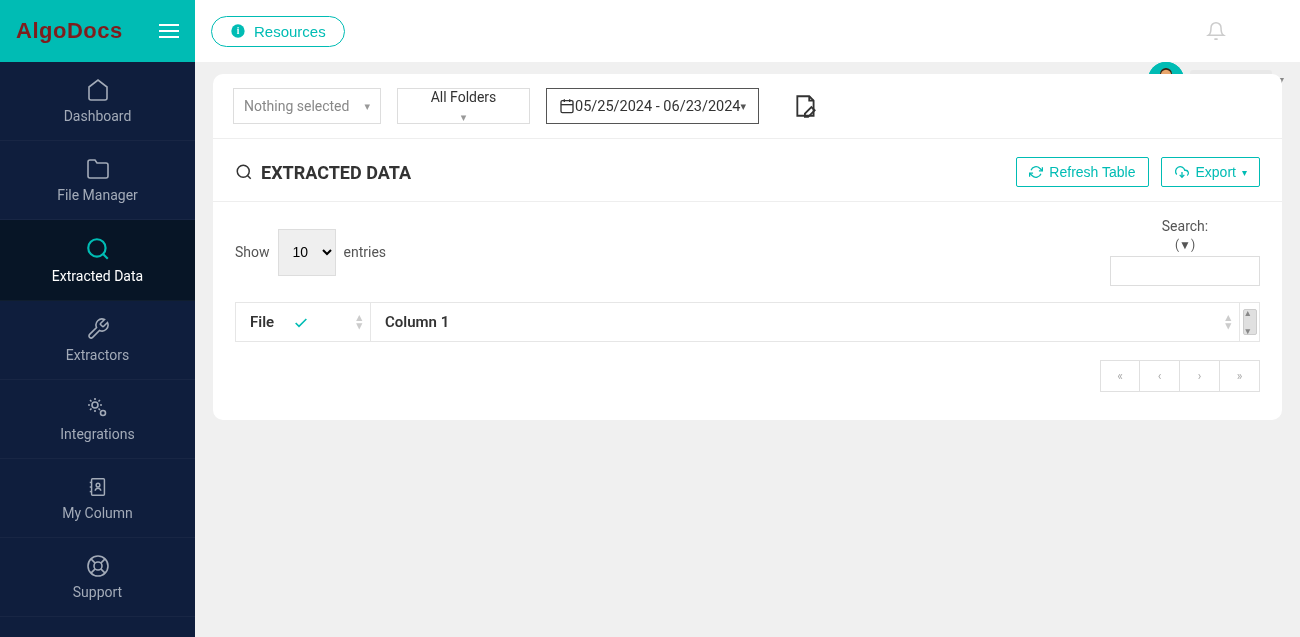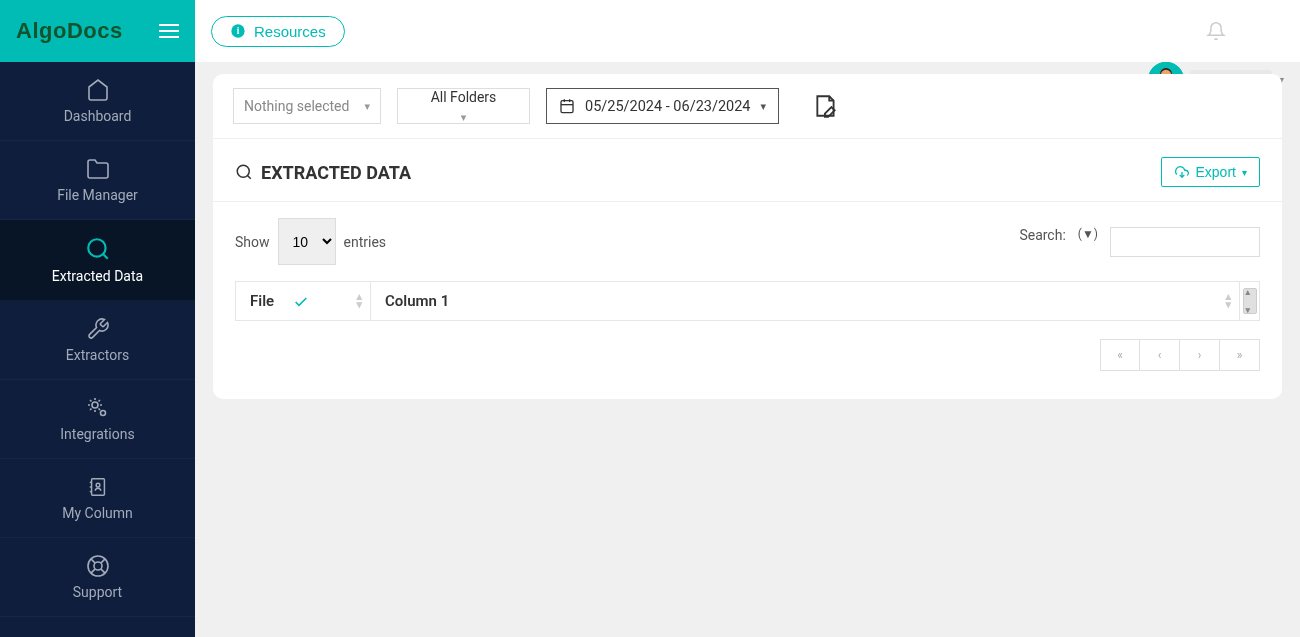--- a/index.html
+++ b/index.html
@@ -1,20 +1,20 @@
 <!DOCTYPE html>
 <html><head>
 <meta charset="utf-8">
 <style>
 * { margin: 0; padding: 0; box-sizing: border-box; }
 body { font-family: -apple-system, BlinkMacSystemFont, "Segoe UI", Roboto, sans-serif; background: #f0f0f0; width: 1300px; height: 637px; overflow: hidden; }
 
 
 .logo-bar { position: absolute; top: 0; left: 0; width: 195px; height: 62px; background: #00bcb4; display: flex; align-items: center; padding: 0 16px; justify-content: space-between; }
-.logo-text { color: #14532d; font-weight: 700; font-size: 22px; letter-spacing: 0.5px; font-family: Arial, sans-serif; }
+.logo-text { color: #7f1d1d; font-weight: 700; font-size: 22px; letter-spacing: 0.5px; font-family: Arial, sans-serif; }
 .hamburger { display: flex; flex-direction: column; gap: 4px; cursor: pointer; }
 .hamburger span { width: 20px; height: 2px; background: #fff; }
 
 
 .top-header { position: absolute; top: 0; left: 195px; right: 0; height: 62px; background: #fff; display: flex; align-items: center; padding: 0 16px; }
 .resources-btn { border: 1px solid #00bcb4; border-radius: 18px; padding: 6px 18px; color: #00bcb4; font-size: 15px; display: inline-flex; align-items: center; gap: 8px; cursor: pointer; background: #fff; }
 .header-right { margin-left: auto; display: flex; align-items: center; gap: 20px; flex-direction: column; }
 .counter-box { border: 1px solid #00bcb4; padding: 8px 30px; color: #555; font-size: 15px; background: #fff; }
 .bell { color: #ccc; }
 .avatar { width: 36px; height: 36px; border-radius: 50%; background: #00bcb4; display: flex; align-items: center; justify-content: center; position: relative; }
@@ -31,31 +31,31 @@
 .sidebar-item.active .sidebar-icon svg { stroke: #00bcb4; }
 
 
 .main { position: absolute; top: 62px; left: 195px; right: 0; bottom: 0; padding: 12px 18px 0 18px; overflow: auto; }
 .panel { background: #fff; border-radius: 10px; padding: 0; }
 
 .filters-row { display: flex; gap: 16px; align-items: center; padding: 14px 20px; border-bottom: 1px solid #eee; }
 .select-box { border: 1px solid #ddd; height: 36px; display: flex; align-items: center; padding: 0 10px; font-size: 14px; color: #888; background: #fff; cursor: pointer; gap: 6px; }
 .select-box.w1 { width: 148px; justify-content: space-between; overflow: hidden; white-space: nowrap; }
 .select-box.w2 { width: 133px; color: #333; justify-content: space-between; flex-direction: column; }
-.date-box { border: 1px solid #555; height: 36px; display: flex; align-items: center; padding: 0 12px; font-size: 14.5px; color: #333; gap: 10px; cursor: pointer; }
+.date-box { border: 1px solid #555; height: 36px; display: flex; align-items: center; padding: 0 12px; font-size: 14.5px; color: #333; cursor: pointer; }
 .edit-icon { margin-left: 18px; cursor: pointer; }
 
 .section-header { display: flex; align-items: center; padding: 18px 22px 14px; gap: 10px; border-bottom: 1px solid #eee; }
 .section-title { font-weight: 700; font-size: 18px; color: #333; display: flex; align-items: center; gap: 8px; }
 .section-actions { margin-left: auto; display: flex; gap: 12px; }
 .outline-btn { border: 1px solid #00bcb4; color: #00bcb4; background: #fff; padding: 6px 12px; font-size: 14px; border-radius: 2px; display: inline-flex; align-items: center; gap: 6px; cursor: pointer; }
 
 .controls-row { display: flex; align-items: center; padding: 16px 22px; font-size: 14px; color: #555; }
 .entries-select { border: 1px solid #ddd; height: 47px; margin: 0 8px; padding: 0 10px; font-size: 14px; }
-.search-wrap { margin-left: auto; display: flex; gap: 12px; }
+.search-wrap { margin-left: auto; display: flex; align-items: center; gap: 4px; flex-direction: column; }
 .search-input { border: 1px solid #ddd; height: 30px; width: 150px; padding: 0 6px; }
 
 .data-table { width: calc(100% - 44px); margin: 0 22px; border-collapse: collapse; }
 .data-table th { border: 1px solid #e6e6e6; text-align: left; padding: 10px 14px; font-size: 15px; font-weight: 600; color: #333; position: relative; background: #fff; }
 .th-file { width: 135px; }
 .check-icon { color: #00bcb4; margin-left: 12px; display: inline-block; vertical-align: middle; }
 .sort-arrows { position: absolute; right: 8px; top: 50%; transform: translateY(-50%); color: #ccc; font-size: 11px; line-height: 8px; display: flex; flex-direction: column; }
 .scroll-col { width: 20px; background: #eee; padding: 0 !important; }
 .scroll-col .scroll-track { background: #e0e0e0; height: 26px; width: 14px; margin: 0 auto; border: 1px solid #ccc; border-radius: 2px; position: relative; }
 .scroll-col .scroll-track::before { content: '▴'; position: absolute; top: -2px; left: 2px; font-size: 9px; color: #888; }
@@ -221,20 +221,30 @@
       <div class="section-title">
         <span>
           <svg width="18" height="18" viewBox="0 0 24 24" fill="none" stroke="#333" stroke-width="2">
               <circle cx="11" cy="11" r="8"></circle>
               <line x1="21" y1="21" x2="16.65" y2="16.65"></line>
             </svg>
         </span>
         <span>EXTRACTED DATA</span>
       </div>
       <div class="section-actions">
+        <button class="outline-btn">
+          <span>
+            <svg width="14" height="14" viewBox="0 0 24 24" fill="none" stroke="#00bcb4" stroke-width="2.2">
+                <polyline points="23 4 23 10 17 10"></polyline>
+                <polyline points="1 20 1 14 7 14"></polyline>
+                <path d="M3.51 9a9 9 0 0 1 14.85-3.36L23 10M1 14l4.64 4.36A9 9 0 0 0 20.49 15"></path>
+              </svg>
+          </span>
+          <span>Refresh Table</span>
+        </button>
         <button class="outline-btn">
           <span>
             <svg width="16" height="14" viewBox="0 0 24 24" fill="none" stroke="#00bcb4" stroke-width="2.2">
                 <path d="M8 17l4 4 4-4M12 12v9"></path>
                 <path d="M20.88 18.09A5 5 0 0 0 18 9h-1.26A8 8 0 1 0 3 16.29"></path>
               </svg>
           </span>
           <span>Export</span>
           <span style="font-size:10px;">▾</span>
         </button>

